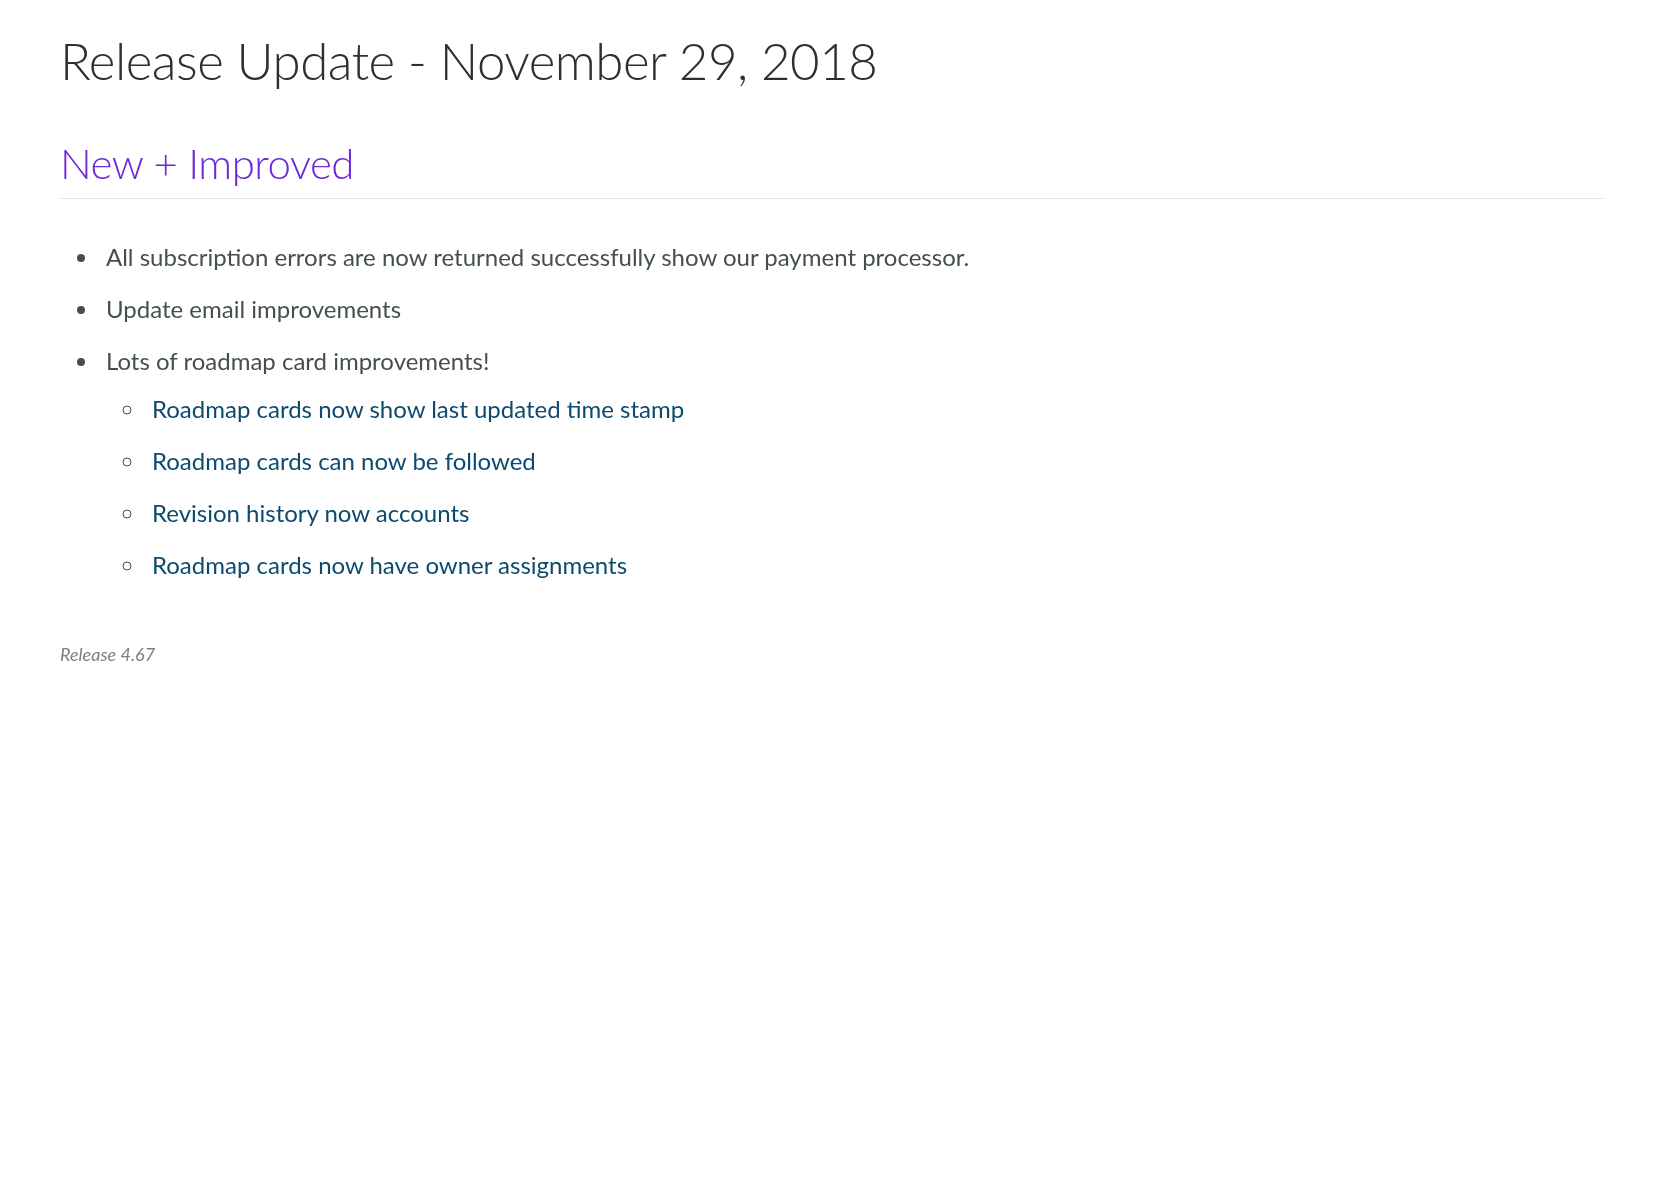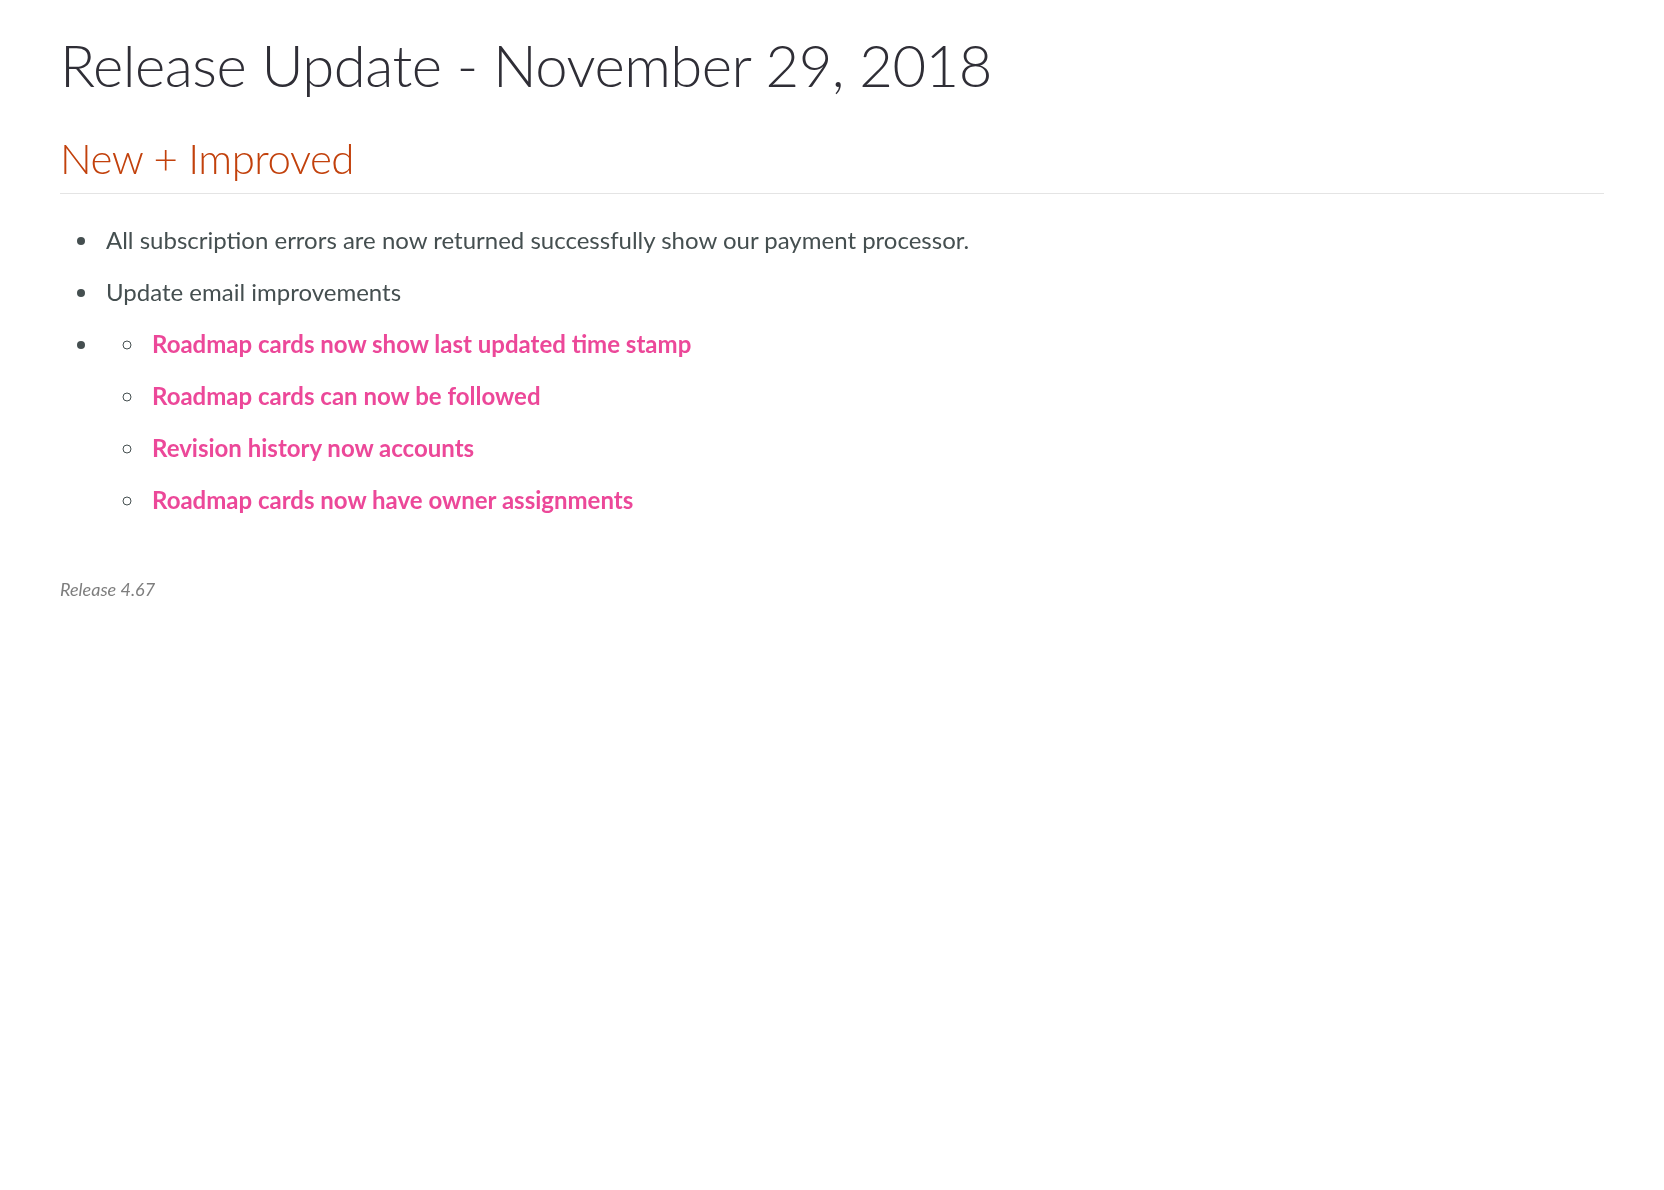--- a/index.html
+++ b/index.html
@@ -8,33 +8,33 @@
       box-sizing: border-box;
     }
     body {
       font-family: 'Lato', 'Helvetica Neue', Helvetica, Arial, sans-serif;
       background: #ffffff;
       color: #454f50;
       padding: 30px 60px;
       width: 1664px;
     }
     h1 {
-      font-size: 58px;
+      font-size: 51px;
       font-weight: 300;
       color: #2f2e36;
-      margin-bottom: 34px;
+      margin-bottom: 47px;
       letter-spacing: -0.5px;
     }
     h2 {
       font-size: 42px;
       font-weight: 300;
-      color: #c2410c;
+      color: #6d28d9;
       padding-bottom: 10px;
       border-bottom: 1px solid #e4e4e4;
-      margin-bottom: 28px;
+      margin-bottom: 40px;
       letter-spacing: -0.5px;
     }
     .section {
       margin-bottom: 60px;
     }
     ul.outer {
       list-style: disc;
       padding-left: 40px;
     }
     ul.outer > li {
@@ -48,42 +48,43 @@
       list-style: circle;
       padding-left: 40px;
       margin-top: 12px;
     }
     ul.inner > li {
       font-size: 24px;
       margin-bottom: 16px;
       padding-left: 6px;
     }
     a.link {
-      color: #ec4899;
-      font-weight: 700;
+      color: #0c4a6e;
+      font-weight: 400;
       text-decoration: none;
     }
     .release-version {
       font-size: 18px;
       color: #7e7e7e;
       margin-top: 40px;
       font-style: italic;
     }
   </style>
 </head>
 <body>
 
 <h1>Release Update - November 29, 2018</h1>
 
 <div class="section">
   <h2>New + Improved</h2>
   <ul class="outer">
     <li>All subscription errors are now returned successfully show our payment processor.</li>
     <li>Update email improvements</li>
     <li>
+      <span>Lots of roadmap card improvements!</span>
       <ul class="inner">
         <li>
           <a href="#" class="link">Roadmap cards now show last updated time stamp</a>
         </li>
         <li>
           <a href="#" class="link">Roadmap cards can now be followed</a>
         </li>
         <li>
           <a href="#" class="link">Revision history now accounts</a>
         </li>

